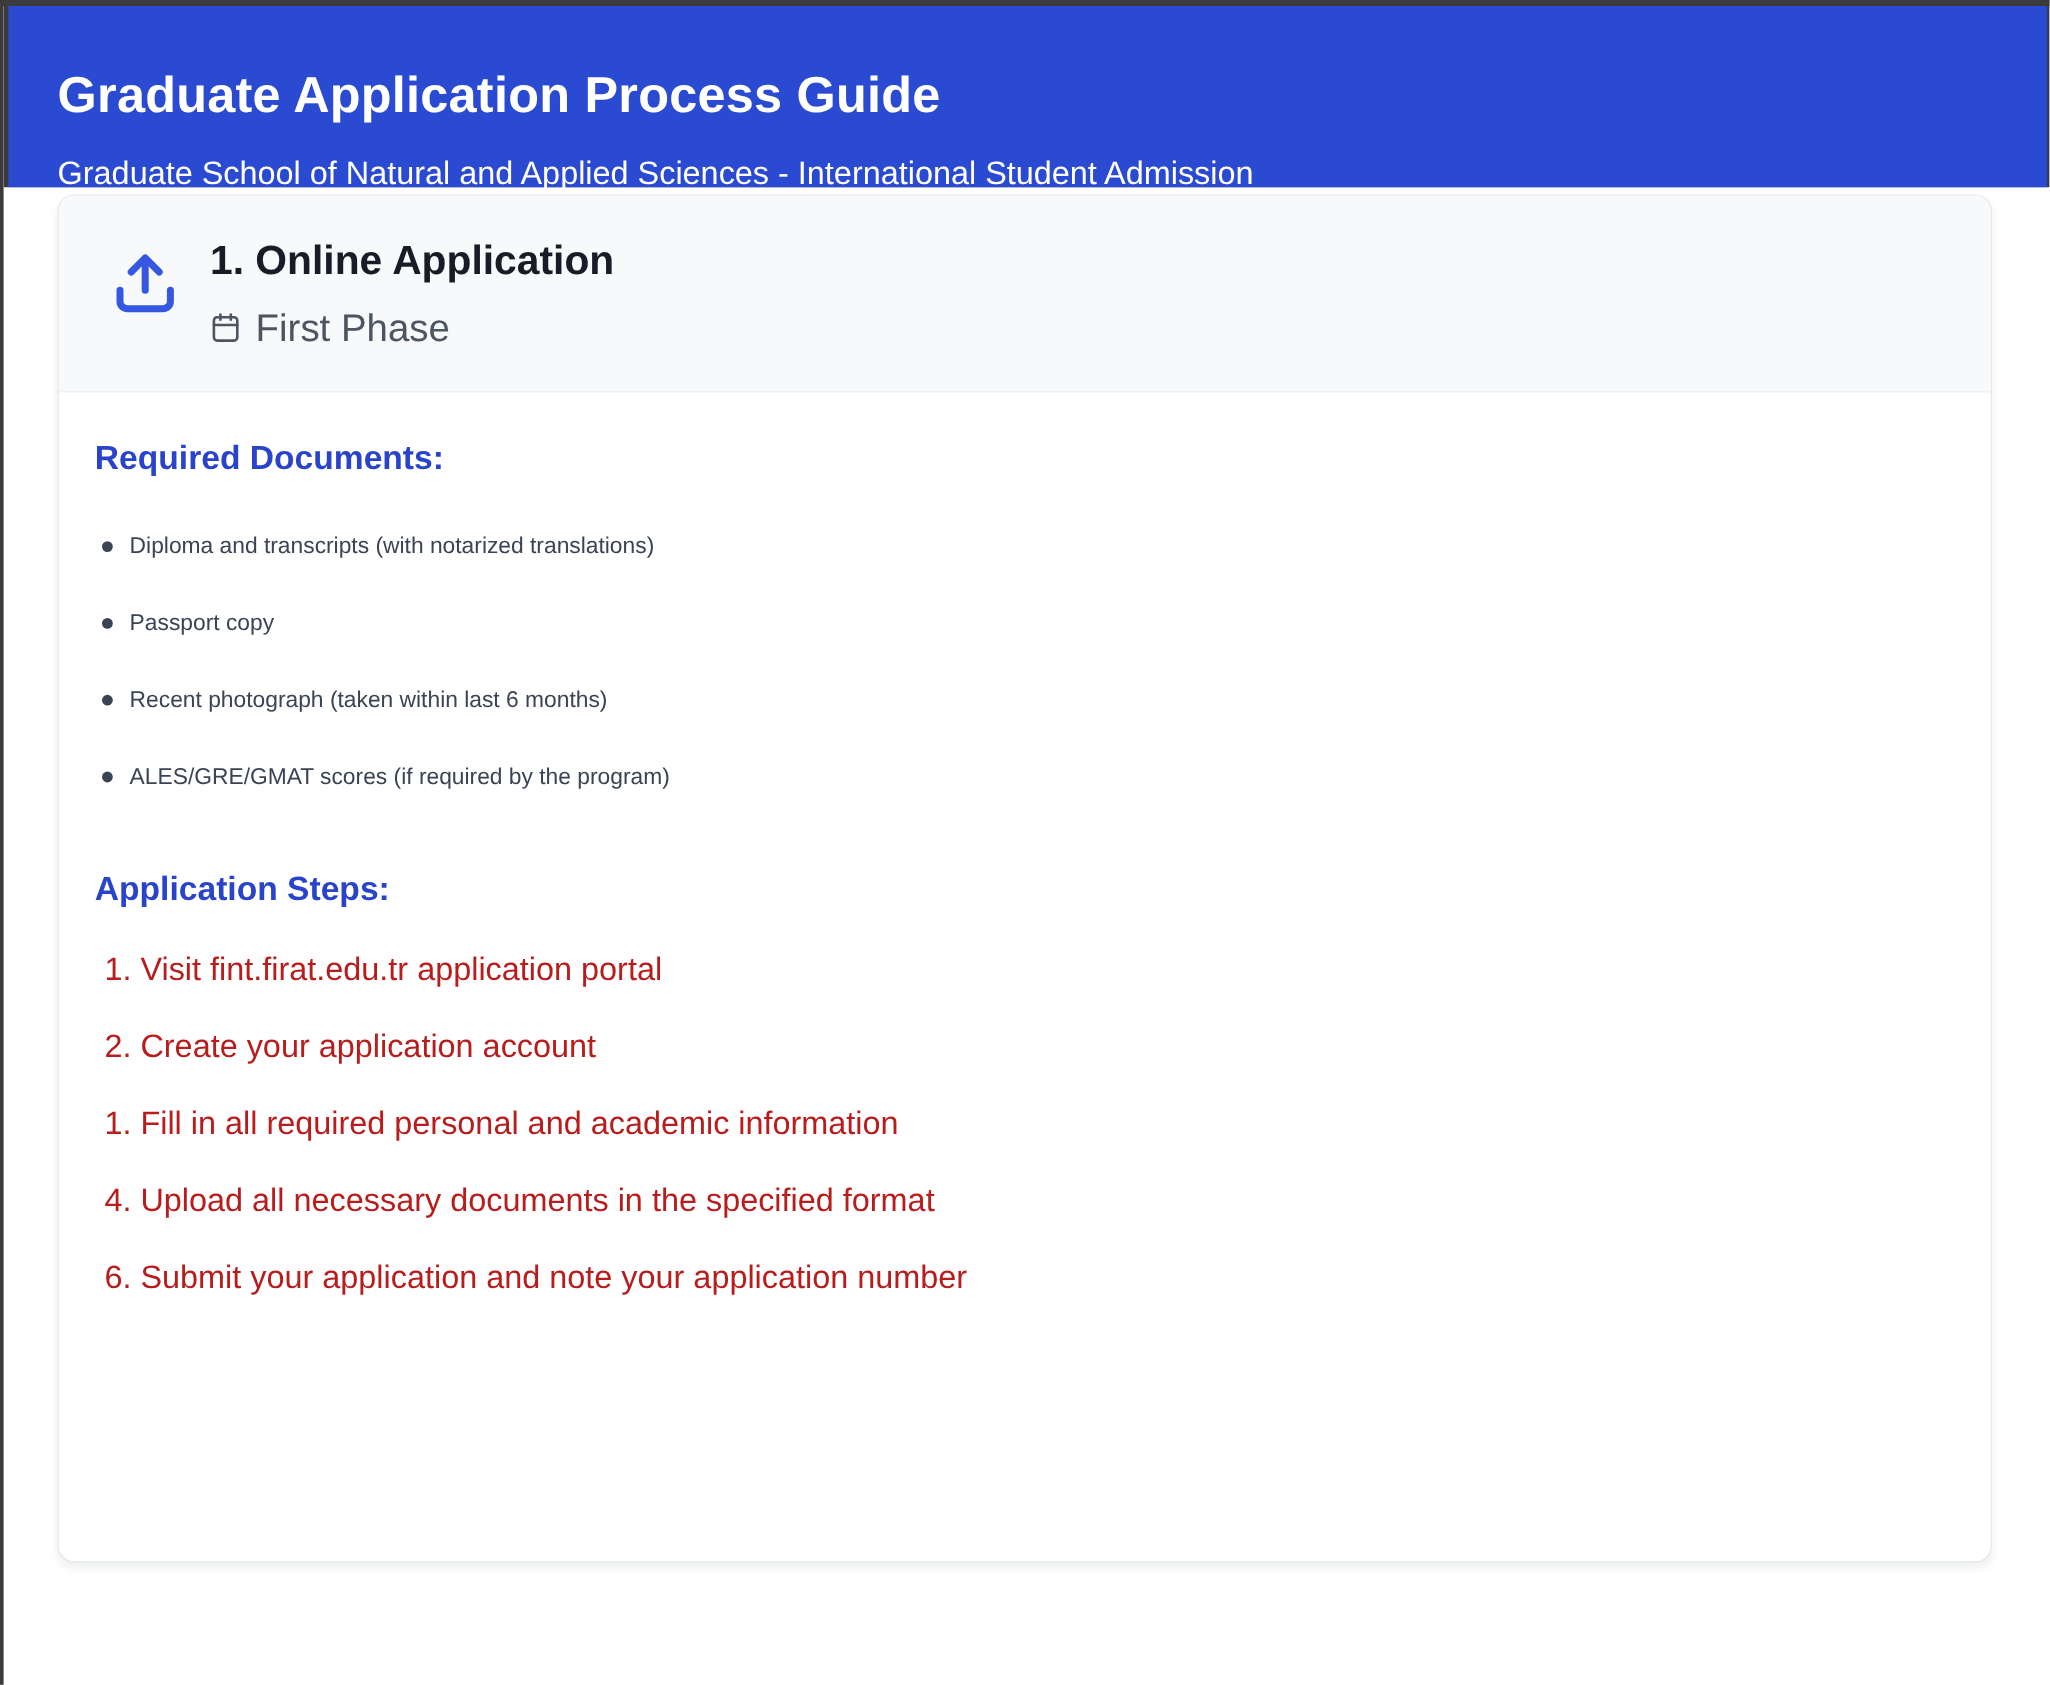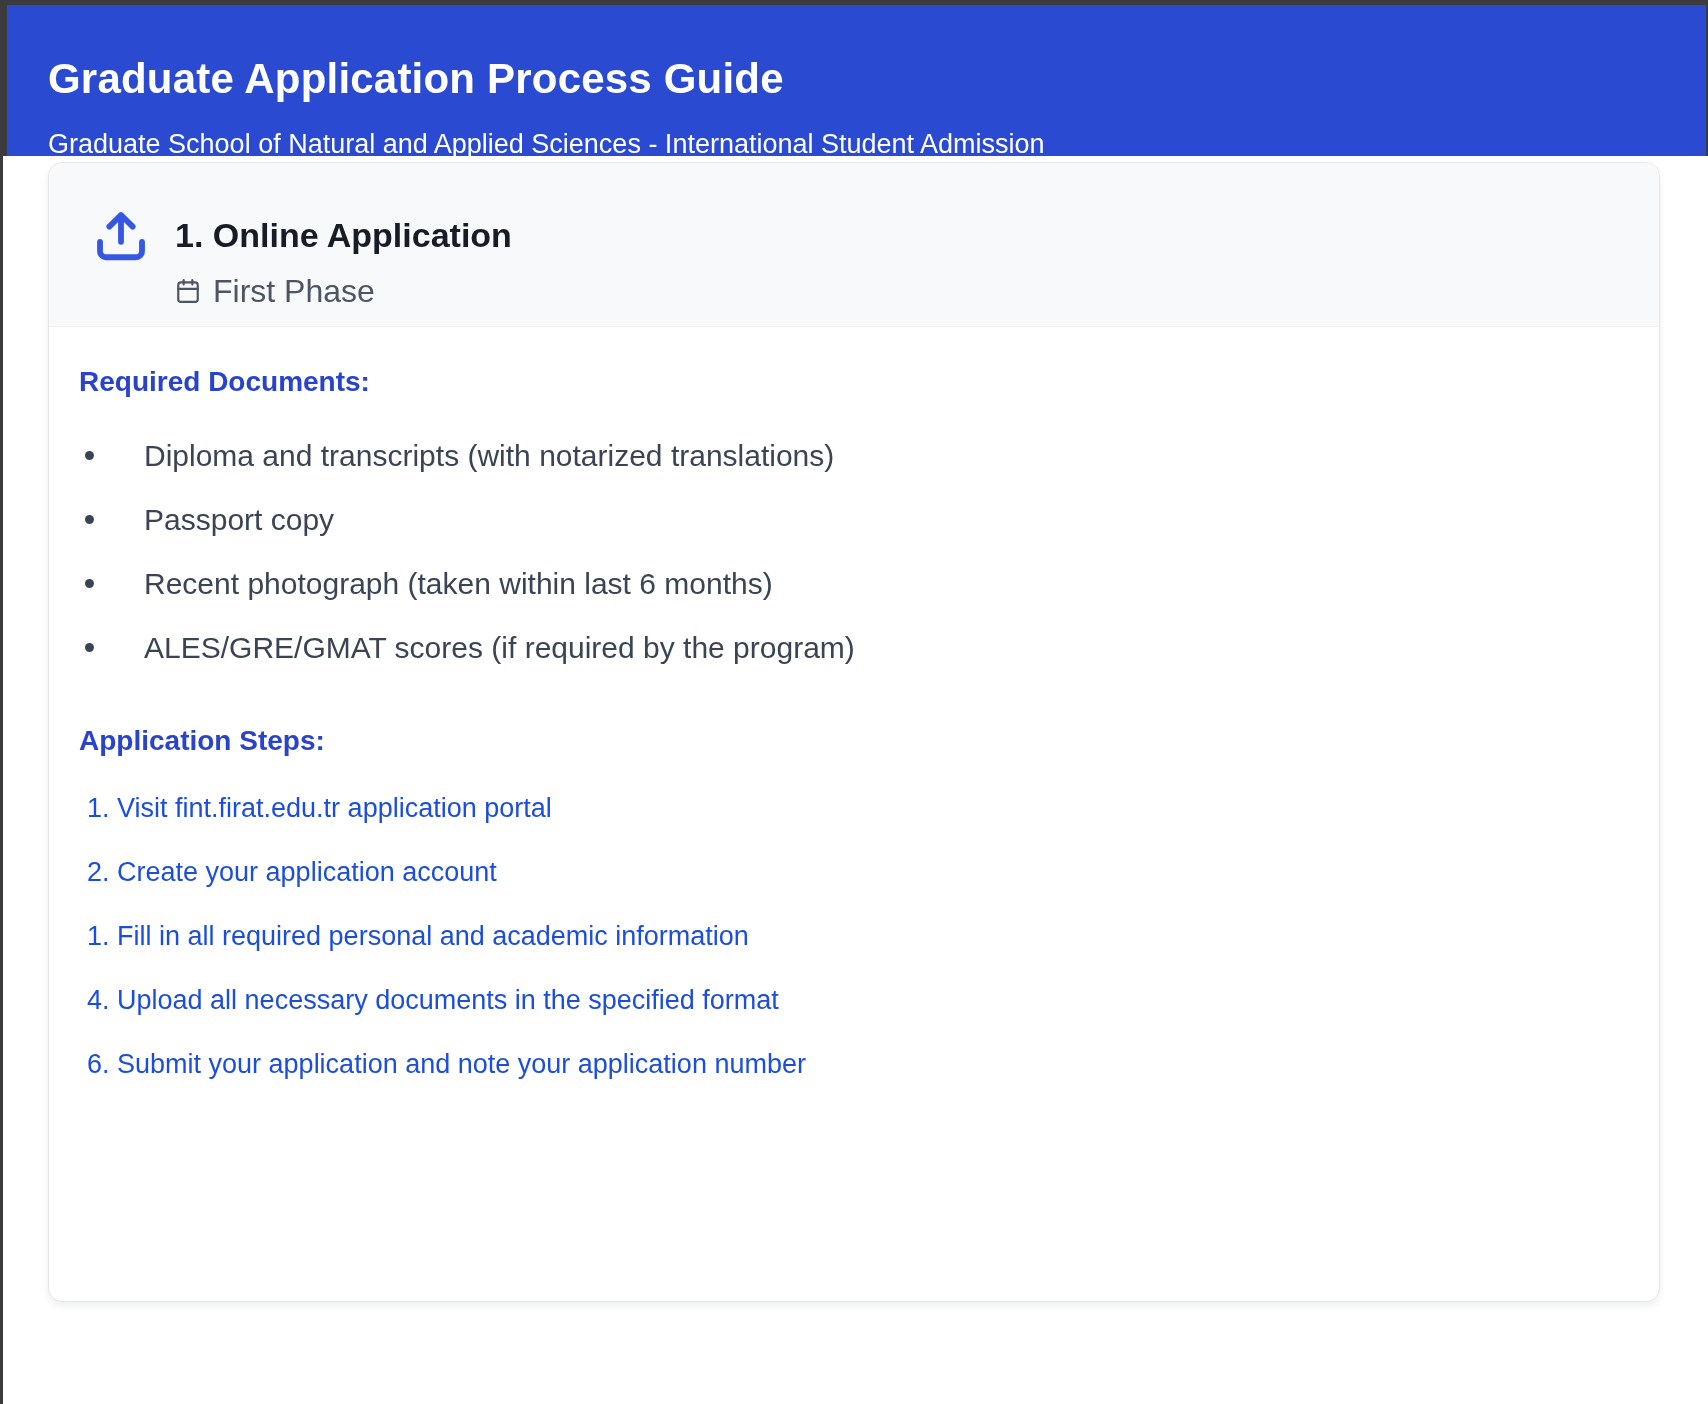--- a/index.html
+++ b/index.html
@@ -56,21 +56,21 @@
     height: 164px;
     box-sizing: border-box;
     padding: 28px 40px 0 44px;
     display: flex;
     align-items: flex-start;
     border-bottom: 1px solid #f0f1f3;
   }
   .icon-upload { margin-top: 16px; flex: none; display: inline-block; }
   .card-titles { margin-left: 26px; }
   .card-title {
-    margin: 24px 0 0 0;
+    margin: 6px 0 0 0;
     font-size: 34px;
     font-weight: 700;
     color: #171c26;
     line-height: 1.2;
   }
   .phase-row {
     display: flex;
     align-items: center;
     gap: 12px;
     margin-top: 17px;
@@ -92,44 +92,43 @@
 
   ul.doc-list {
     list-style: none;
     margin: 44px 0 0 0;
     padding: 0;
   }
   ul.doc-list li {
     display: flex;
     align-items: center;
     margin-bottom: 37px;
-    font-size: 30px;
+    font-size: 19px;
     line-height: 27px;
     color: #3b4454;
-    gap: 36px;
   }
   ul.doc-list li:last-child { margin-bottom: 3px; }
   .dot {
     width: 9px; height: 9px;
     border-radius: 50%;
     background: #3b4454;
     margin: 0 14px 0 6px;
     flex: none;
   }
 
   ol.steps-list {
     list-style: none;
     margin: 38px 0 0 0;
     padding: 0 0 0 8px;
   }
   ol.steps-list li {
     margin-bottom: 37px;
     font-size: 27px;
     line-height: 27px;
-    color: #1d4ed8;
+    color: #b91c1c;
   }
 </style>
 </head>
 <body>
 
 <div class="header-wrap">
   <header class="app-header">
     <h1 class="app-title">Graduate Application Process Guide</h1>
     <p class="app-subtitle">Graduate School of Natural and Applied Sciences - International Student Admission</p>
   </header>

